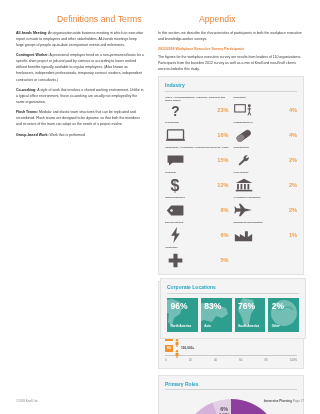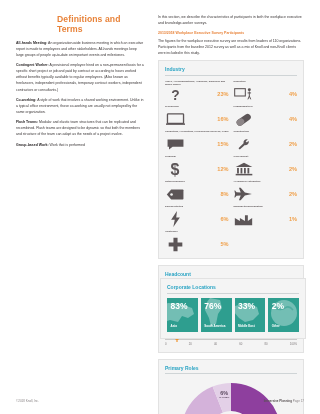--- a/index.html
+++ b/index.html
@@ -8,21 +8,21 @@
     background:#ffffff;
     font-family:"Liberation Sans", sans-serif;
     color:#231f20;
   }
   .page { position:relative; width:320px; height:414px; padding:14px 16px 0 16px; }
   .cols { display:flex; gap:14px; }
   .col-left { width:128px; }
   .col-right { width:146px; }
 
   h2.sec {
-    font-size:8.6px; font-weight:700; letter-spacing:.1px;
+    font-size:8.6px; font-weight:400; letter-spacing:.1px;
     color:#e8833a; margin-bottom:6px;padding-left:41px;
   }
   .para { font-size:3.5px; line-height:1.72; color:#3a3536; margin-bottom:4.4px; text-align:left; }
   .para b { font-weight:bold; color:#231f20; }
 
   .subhead { font-size:3.5px; font-weight:bold; color:#e8833a; margin:5px 0 3px; }
 
   
   .panel { background:#f4f4f4; border:0.5px solid #e2e2e2; padding:5px 6px 6px; margin-bottom:6px; }
   .panel-title {
@@ -78,20 +78,21 @@
       <div id="terms-list">
           <p class="para"><b>All-hands Meeting:</b><span> An organization-wide business meeting in which an executive report is made to employees and other stakeholders. All-hands meetings keep large groups of people up-to-date on important events and milestones.</span></p>
           <p class="para"><b>Contingent Worker:</b><span> A provisional employee hired on a non-permanent basis for a specific short project or job and paid by contract or according to hours worked without benefits typically available to regular employees. (Also known as freelancers, independent professionals, temporary contract workers, independent contractors or consultants.)</span></p>
           <p class="para"><b>Co-working:</b><span> A style of work that involves a shared working environment. Unlike in a typical office environment, those co-working are usually not employed by the same organization.</span></p>
           <p class="para"><b>Flash Teams:</b><span> Modular and elastic team structures that can be replicated and recombined. Flash teams are designed to be dynamic so that both the members and structure of the team can adapt as the needs of a project evolve.</span></p>
           <p class="para"><b>Group-based Work:</b><span> Work that is performed</span></p>
         </div>
     </div>
 
     <div class="col-right">
+      <h2 class="sec">Appendix</h2>
       <p class="para">In this section, we describe the characteristics of participants in both the workplace executive and knowledge-worker surveys.</p>
       <div class="subhead">2013/2018 Workplace Executive Survey Participants</div>
       <p class="para">The figures for the workplace executive survey are results from leaders of 110 organizations. Participants from the baseline 2012 survey as well as a mix of Knoll and non-Knoll clients were included in this study.</p>
 
       <div class="panel">
         <div class="panel-title">Industry</div>
         <div class="ind-grid" id="industry-grid">
             <div class="ind-cell">
               <div class="ind-label">Office, Accommodations, Academic, Business and public affairs</div>
               <div class="ind-row">
@@ -334,39 +335,39 @@
         </div>
       </div>
     </div>
   </div>
 
   <div style="position:absolute; left:160px; top:278px; width:146px;">
     <div class="panel" style="margin:0;">
       <div class="panel-title">Corporate Locations</div>
       <div class="loc-grid" id="loc-grid">
           <div class="loc-tile">
+            <div class="loc-map"><svg width="42" height="30" viewBox="0 0 42 30">
+                <path d="M4 3 L16 1 L24 4 L22 9 L26 10 L24 16 L18 20 L16 28 L12 24 L13 16 L7 12 L3 8 Z" fill="#fff"></path>
+              </svg></div>
+            <div class="loc-pct">96%</div>
+            <div class="loc-name">North America</div>
+          </div>
+          <div class="loc-tile">
             <div class="loc-map"><svg width="44" height="28" viewBox="0 0 44 28">
                 <path d="M4 8 L14 3 L26 4 L38 8 L40 14 L34 18 L28 16 L24 22 L16 20 L10 22 L6 16 Z" fill="#fff"></path>
               </svg></div>
             <div class="loc-pct">83%</div>
             <div class="loc-name">Asia</div>
           </div>
           <div class="loc-tile">
             <div class="loc-map"><svg width="34" height="32" viewBox="0 0 34 32">
                 <path d="M12 2 L22 4 L24 12 L20 18 L18 28 L13 30 L11 22 L7 14 L9 6 Z" fill="#fff"></path>
               </svg></div>
             <div class="loc-pct">76%</div>
             <div class="loc-name">South America</div>
-          </div>
-          <div class="loc-tile">
-            <div class="loc-map"><svg width="36" height="28" viewBox="0 0 36 28">
-                <path d="M6 6 L18 3 L28 7 L30 14 L24 20 L16 22 L10 18 L5 12 Z" fill="#fff"></path>
-              </svg></div>
-            <div class="loc-pct">33%</div>
-            <div class="loc-name">Middle East</div>
           </div>
           <div class="loc-tile">
             <div class="loc-map"><svg width="30" height="30" viewBox="0 0 30 30">
                 <circle cx="15" cy="15" r="13" fill="#fff"></circle>
                 <path d="M6 10 q6 3 10 0 t8 2" stroke="#2e9e8f" stroke-width="1.5" fill="none" opacity=".5"></path>
               </svg></div>
             <div class="loc-pct">2%</div>
             <div class="loc-name">Other</div>
           </div>
         </div>

